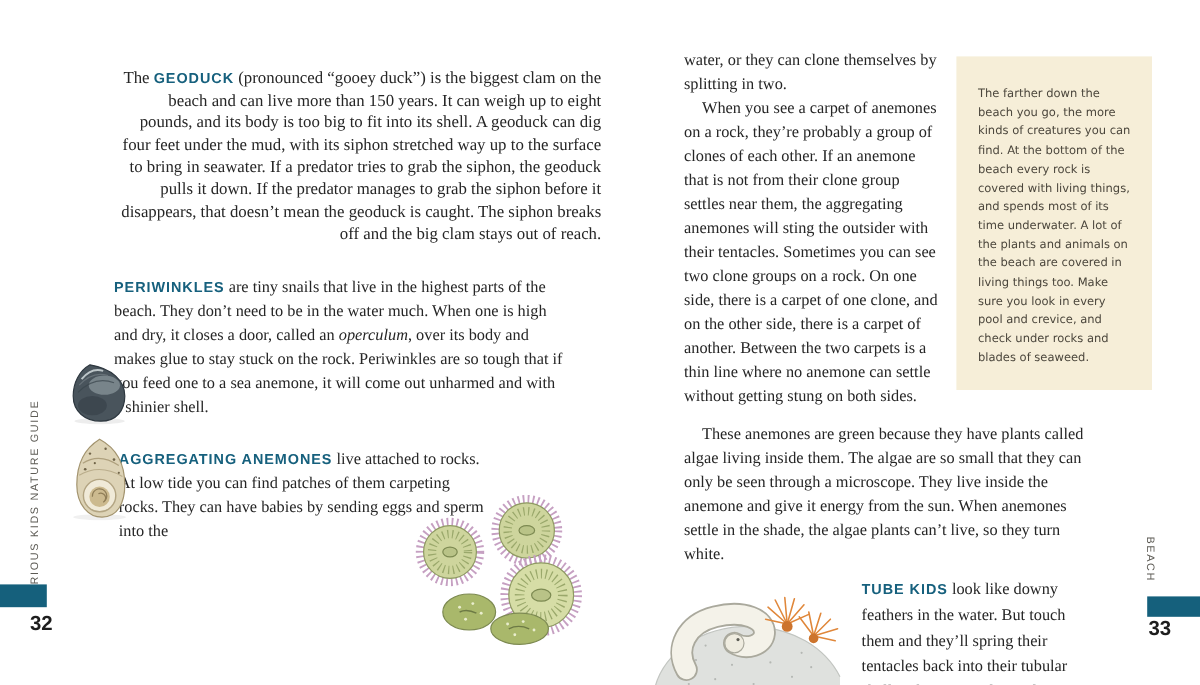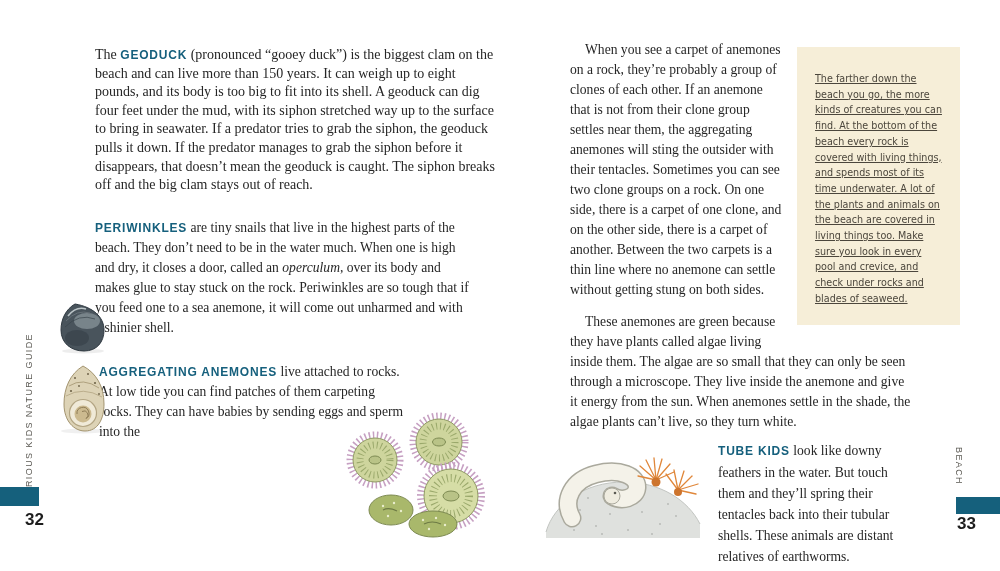--- a/index.html
+++ b/index.html
@@ -34,32 +34,32 @@
 
   p{margin:0;}
   .body-text{font-size:14px;line-height:18.6px;color:#262626;}
   .indent{text-indent:15px;}
   .term{
     font-family:"Liberation Sans", sans-serif;
     font-weight:bold;color:#16607d;font-size:12px;letter-spacing:0.8px;
   }
   .loose{font-size:13.6px;line-height:20px;}
 
-  #geoduck-paragraph{margin-top:8px;}
+  #geoduck-paragraph{margin-top:18px;text-align:right;}
   #periwinkle-paragraph{margin-top:23px;width:376px;}
   #anemone-paragraph{margin-top:24px;margin-left:4px;width:308px;}
   #anemone-paragraph .head-indent{text-indent:14px;display:inline;}
 
   
   #beach-sidebar{
     float:right;width:163px;box-sizing:border-box;
     margin:7px 0 14px 14px;padding:24px 17px 18px 18px;
     background:#f6eed8;
     font-family:"DejaVu Sans", sans-serif;
-    font-size:9.6px;line-height:15.7px;color:#4b463c;text-decoration:underline;
+    font-size:9.6px;line-height:15.7px;color:#4b463c;
   }
   #clones-paragraph{margin-top:0;}
   #algae-paragraph{width:345px;margin-top:12px;}
   #tubeworm-block{margin-top:8px;}
   #tubeworm-illustration{float:left;margin:2px 16px 0 -26px;}
   #tubeworm-text{overflow:hidden;max-width:186px;line-height:21px;}
 
   
   .abs-art{position:absolute;}
   #dark-periwinkle-art{left:-38px;top:262px;}
@@ -154,20 +154,21 @@
   <p id="anemone-paragraph" class="loose"><span class="head-indent"><span class="term">AGGREGATING ANEMONES</span></span><span> live attached to rocks. At low tide you can find patches of them carpeting rocks. They can have babies by sending eggs and sperm into the</span></p>
 
 </div>
 
 <div id="right-page" style="position:absolute;">
 
   <aside id="beach-sidebar">
     <span>The farther down the beach you go, the more kinds of creatures you can find. At the bottom of the beach every rock is covered with living things, and spends most of its time underwater. A lot of the plants and animals on the beach are covered in living things too. Make sure you look in every pool and crevice, and check under rocks and blades of seaweed.</span>
   </aside>
 
+  <p class="loose">water, or they can clone themselves by splitting in two.</p>
   <p id="clones-paragraph" class="loose indent">When you see a carpet of anemones on a rock, they’re probably a group of clones of each other. If an anemone that is not from their clone group settles near them, the aggregating anemones will sting the outsider with their tentacles. Sometimes you can see two clone groups on a rock. On one side, there is a carpet of one clone, and on the other side, there is a carpet of another. Between the two carpets is a thin line where no anemone can settle without getting stung on both sides.</p>
   <p id="algae-paragraph" class="loose indent">These anemones are green because they have plants called algae living inside them. The algae are so small that they can only be seen through a microscope. They live inside the anemone and give it energy from the sun. When anemones settle in the shade, the algae plants can’t live, so they turn white.</p>
 
   <div id="tubeworm-block">
     <svg id="tubeworm-illustration" width="158" height="97" viewBox="0 0 158 97">
 
       <path d="M2,90 C10,62 40,40 80,40 C116,40 144,58 156,82 L156,96 L2,96 Z" fill="#dfe1de"></path>
       <path d="M2,90 C10,62 40,40 80,40 C116,40 144,58 156,82" fill="none" stroke="#c2c5c1" stroke-width="1"></path>
       <g fill="#b4b7b3">
         <circle cx="22" cy="78" r="0.9"></circle>

